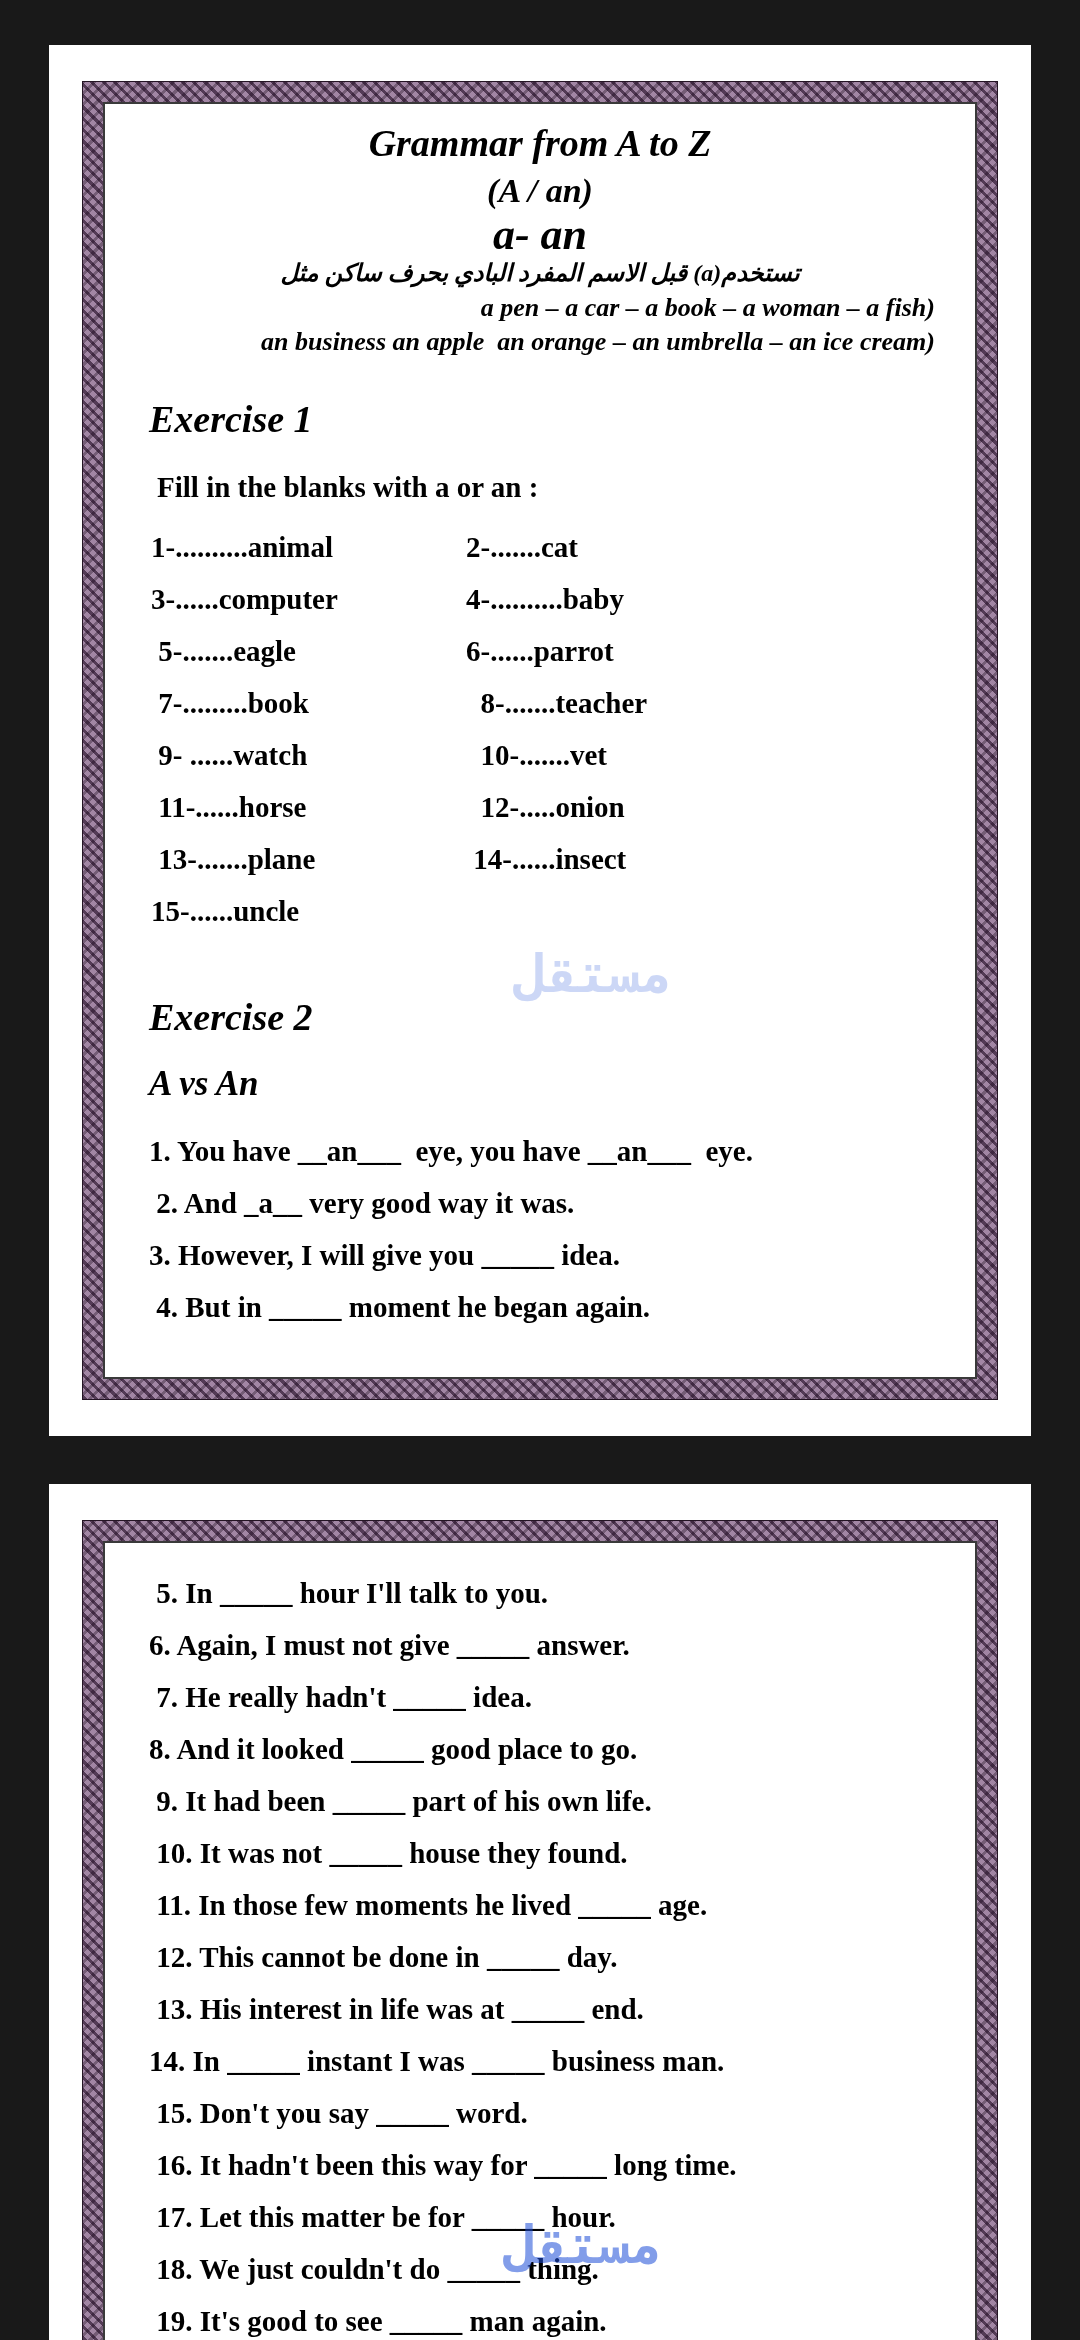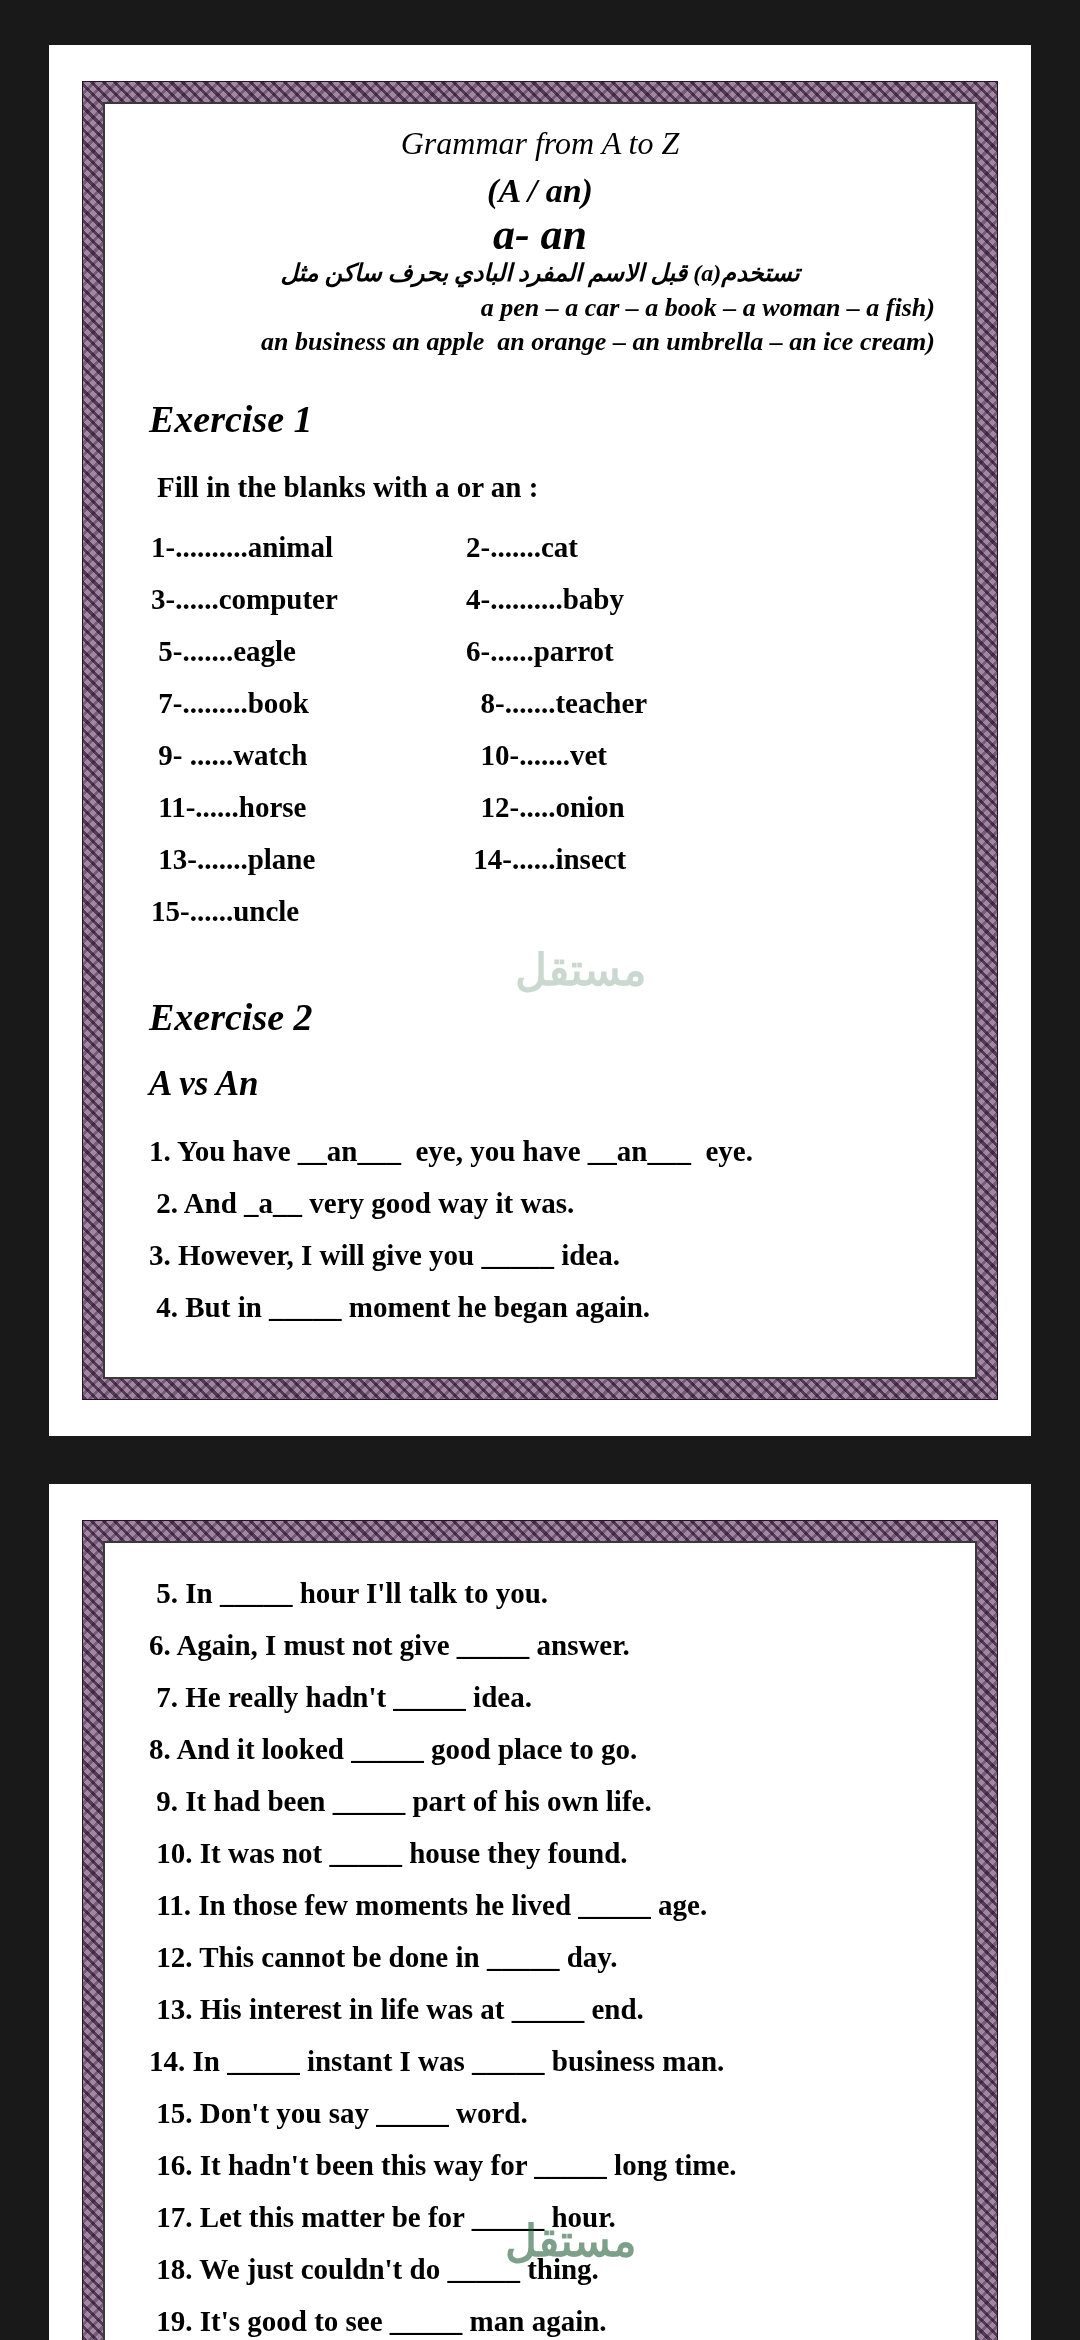--- a/index.html
+++ b/index.html
@@ -43,21 +43,21 @@
     box-sizing: border-box;
     background: #ffffff;
     border: 2px solid #3a3a3a;
     padding: 0 40px;
     position: relative;
     overflow: hidden;
     color: #000;
   }
   
   .doc-header { text-align: center; margin-top: 14px; }
-  .doc-title    { font-size: 32px; font-weight: normal; font-style: italic; line-height: 50px; }
+  .doc-title    { font-size: 38px; font-weight: bold; font-style: italic; line-height: 50px; }
   .doc-subtitle { font-size: 34px; font-weight: bold; font-style: italic; line-height: 45px; }
   .doc-topic    { font-size: 44px; font-weight: bold; font-style: italic; line-height: 43px; }
   .rule-ar      { font-size: 24px; font-weight: bold; font-style: italic; line-height: 35px; direction: rtl;
                   font-family: "Liberation Serif", "DejaVu Sans", serif; }
   .rule-ex      { font-size: 26px; font-weight: bold; font-style: italic; line-height: 34px; white-space: pre-wrap; text-align: right; }
   
   .section-heading {
     font-size: 38px; font-weight: bold; font-style: italic;
     line-height: 48px; padding-left: 4px;
   }
@@ -83,24 +83,24 @@
   .ex2-items { margin-top: 18px; padding-left: 4px; }
   .sentence-item {
     font-size: 29px; font-weight: bold; line-height: 52px; white-space: pre-wrap;
   }
   
   .p2-items { margin-top: 24px; padding-left: 4px; }
   
   .watermark {
     position: absolute;
     direction: rtl;
-    font-size: 44px;
+    font-size: 52px;
     font-weight: bold;
-    color: #14532d;
-    font-family: Liberation Serif, serif;
+    color: #1d4ed8;
+    font-family: Liberation Mono, monospace;
     pointer-events: none;
   }
   .wm-p1 { left: 410px; top: 840px; opacity: 0.22; }
   .wm-p2 { left: 400px; top: 672px; opacity: 0.55; }
 </style>
 </head>
 <body>
 
 <div class="screen">
 

